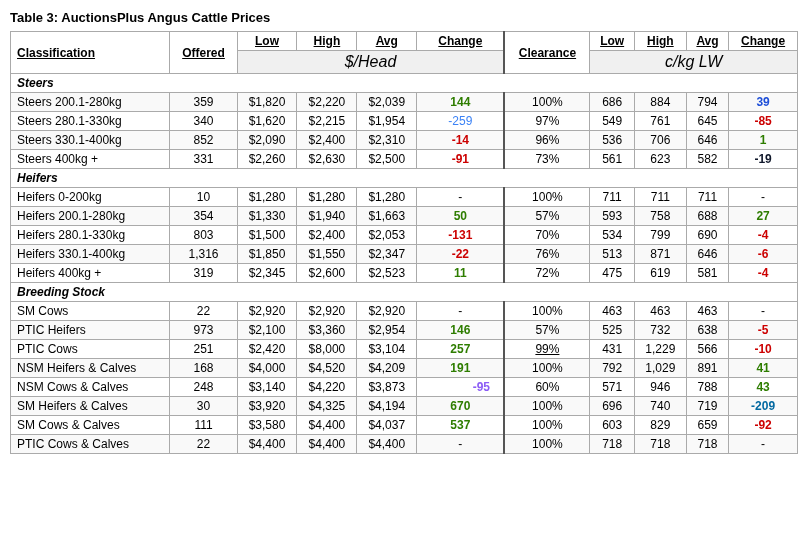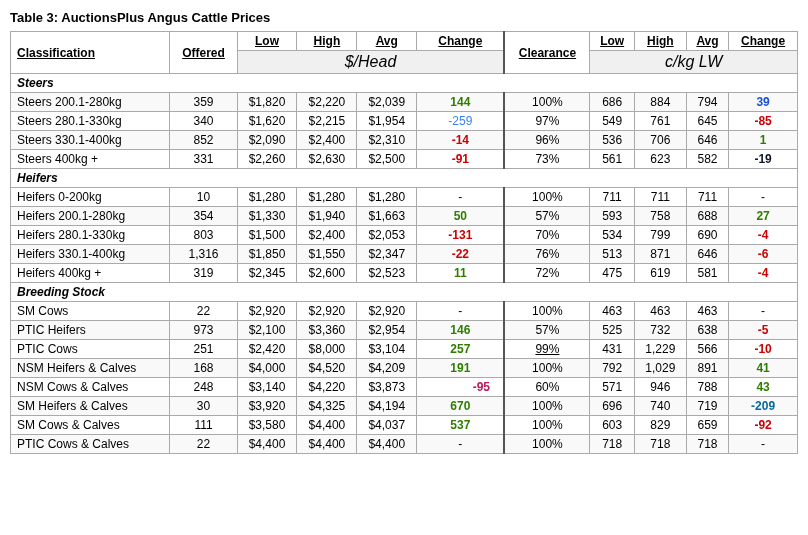--- a/index.html
+++ b/index.html
@@ -263,21 +263,21 @@
         <td>1,029</td>
         <td>891</td>
         <td style="color: rgb(46, 125, 0); font-weight: bold;">41</td>
       </tr>
       <tr>
         <td class="left-align">NSM Cows &amp; Calves</td>
         <td>248</td>
         <td>$3,140</td>
         <td>$4,220</td>
         <td>$3,873</td>
-        <td style="color: #be185d; font-weight: bold; padding-left: 48px;">-95</td>
+        <td style="color: #8b5cf6; font-weight: bold; padding-left: 48px;">-95</td>
         <td style="border-left: 2px solid rgb(85, 85, 85);">60%</td>
         <td>571</td>
         <td>946</td>
         <td>788</td>
         <td style="color: rgb(46, 125, 0); font-weight: bold;">43</td>
       </tr>
       <tr>
         <td class="left-align">SM Heifers &amp; Calves</td>
         <td>30</td>
         <td>$3,920</td>

